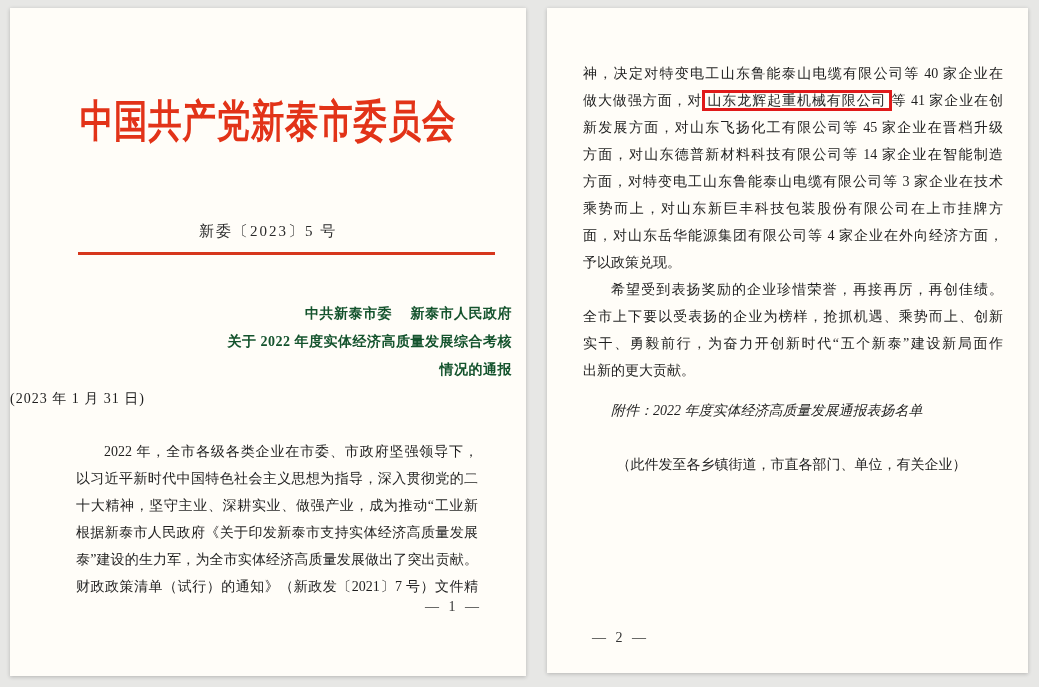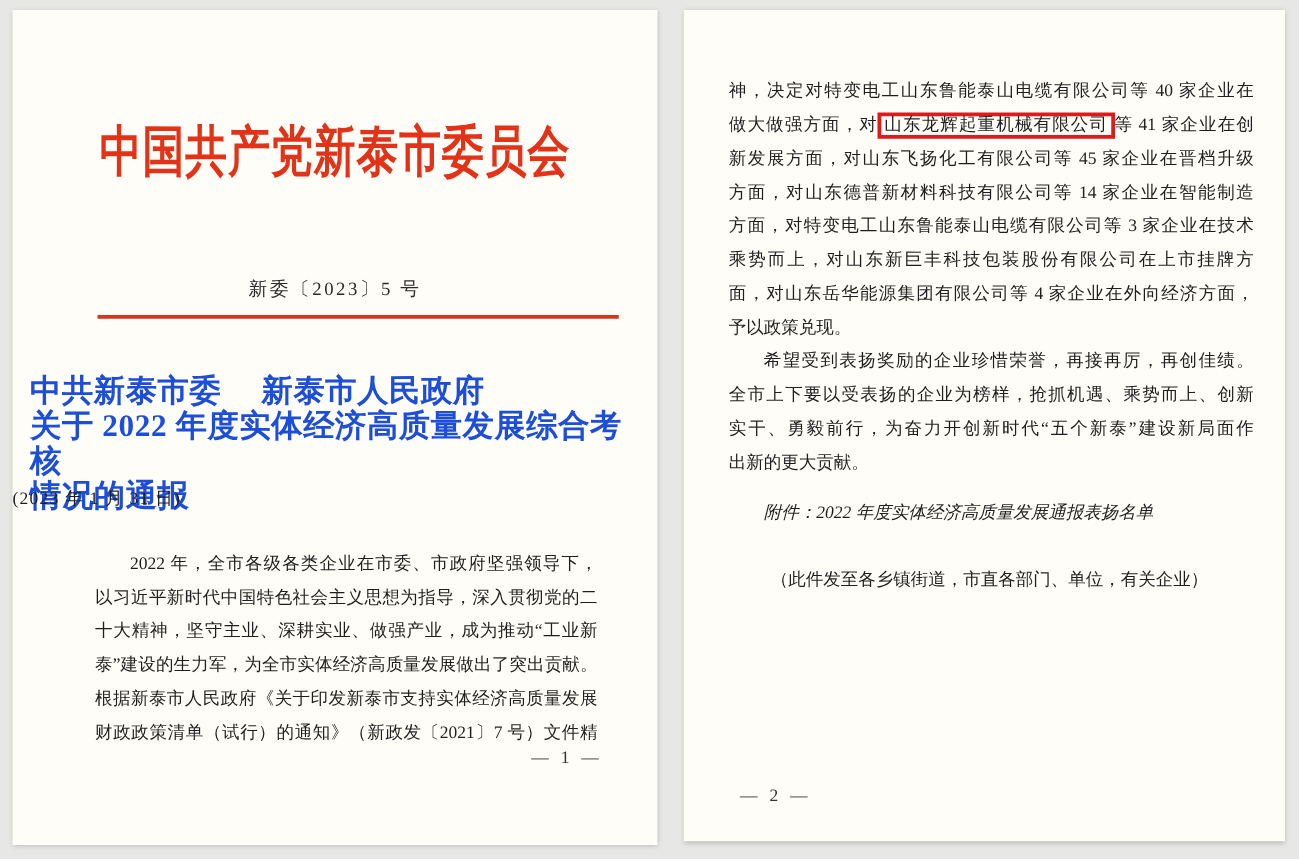--- a/index.html
+++ b/index.html
@@ -39,22 +39,22 @@
     position:absolute;top:202px;left:0;right:0;
     text-align:center;
     font-size:15px;letter-spacing:2px;color:#2a2a2a;margin-top:12px;
   }
   .red-line{
     position:absolute;top:244px;left:68px;right:31px;height:3px;
     background:var(--rule-red);
   }
   .doc-title{
     position:absolute;top:292px;left:14px;right:14px;
-    text-align:left;font-weight:bold;
-    font-size:25px;line-height:28px;color:#1d4ed8;
+    text-align:right;font-weight:bold;
+    font-size:14px;line-height:28px;color:#14532d;
     letter-spacing:0.5px;
   }
   .doc-date{
     position:absolute;top:382px;left:0;right:0;
     font-size:14px;letter-spacing:1px;
   }
   .body-block{
     position:absolute;
     font-size:14px;line-height:27px;color:var(--ink);
   }
@@ -92,22 +92,22 @@
   <div class="doc-title">
     <div>中共新泰市委　 新泰市人民政府</div>
     <div>关于 2022 年度实体经济高质量发展综合考核</div>
     <div>情况的通报</div>
   </div>
   <div class="doc-date">(2023 年 1 月 31 日)</div>
   <div class="body-block" id="left-body">
     <div class="jline ind">2022 年，全市各级各类企业在市委、市政府坚强领导下，</div>
     <div class="jline">以习近平新时代中国特色社会主义思想为指导，深入贯彻党的二</div>
     <div class="jline">十大精神，坚守主业、深耕实业、做强产业，成为推动“工业新</div>
+    <div class="jline">根据新泰市人民政府《关于印发新泰市支持实体经济高质量发展</div>
     <div class="jline">泰”建设的生力军，为全市实体经济高质量发展做出了突出贡献。</div>
-    <div class="jline">根据新泰市人民政府《关于印发新泰市支持实体经济高质量发展</div>
     <div class="jline">财政政策清单（试行）的通知》（新政发〔2021〕7 号）文件精</div>
   </div>
   <div class="page-number" id="page-number-1">— 1 —</div>
 </div>
 
 <div class="page" id="right-page">
   <div class="body-block" id="right-body">
     <div class="jline">神，决定对特变电工山东鲁能泰山电缆有限公司等 40 家企业在</div>
     <div class="jline"><span>做大做强方面，对</span><span class="company-box">山东龙辉起重机械有限公司</span><span>等 41 家企业在创</span></div>
     <div class="jline">新发展方面，对山东飞扬化工有限公司等 45 家企业在晋档升级</div>

